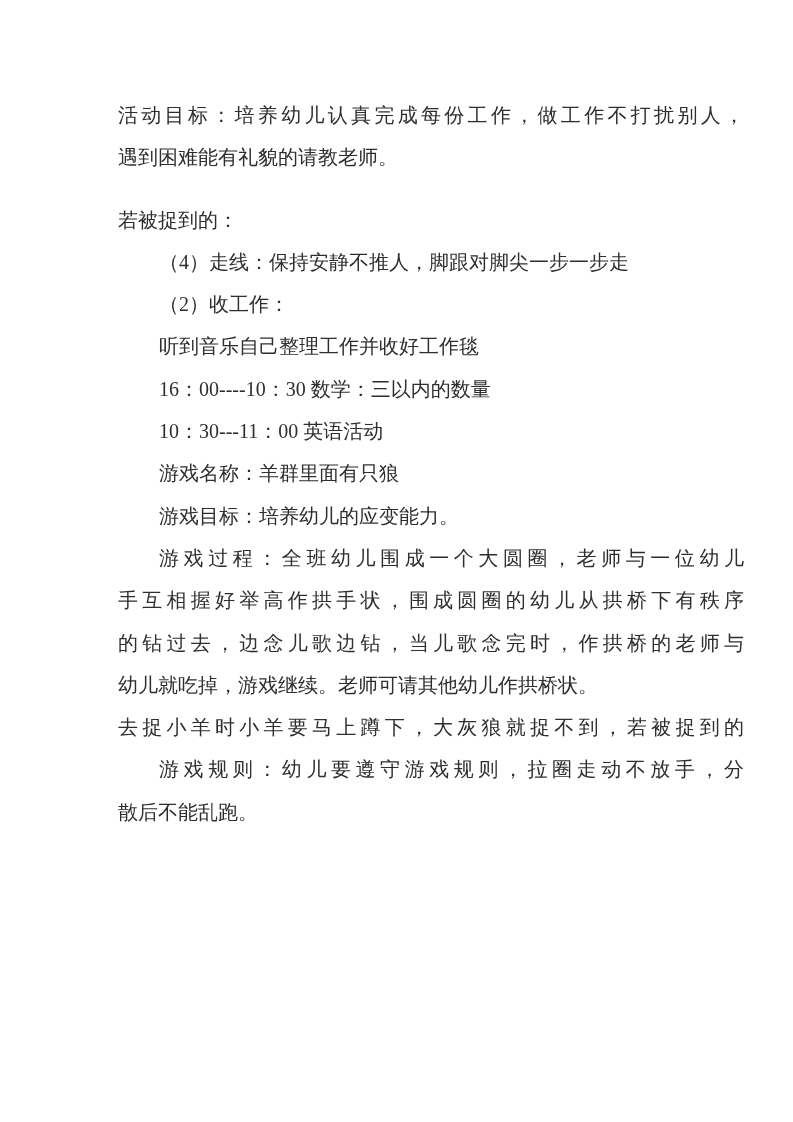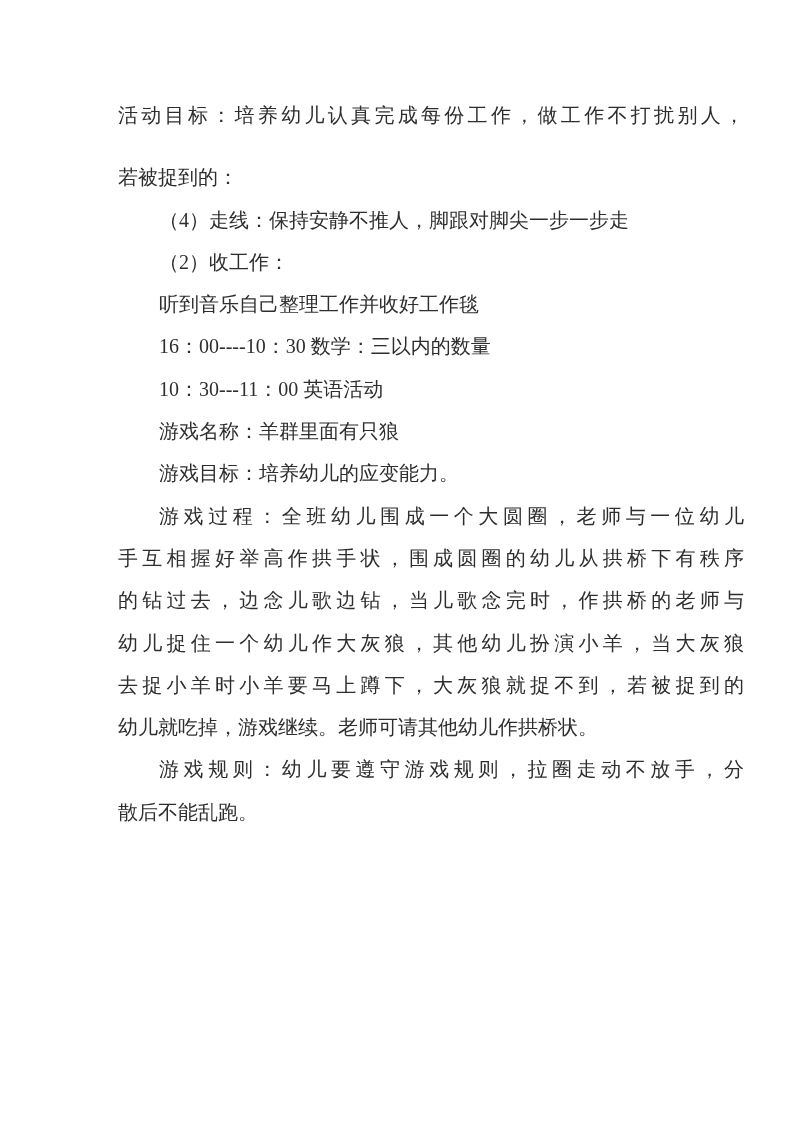--- a/index.html
+++ b/index.html
@@ -37,29 +37,29 @@
   }
   
   .gap-lg { margin-top: 20px; }
   .gap-md { margin-top: 15px; }
 </style>
 </head>
 <body>
 
 <div class="page">
   <div class="ln j">活动目标：培养幼儿认真完成每份工作，做工作不打扰别人，</div>
+  <div class="ln">遇到困难能有礼貌的请教老师。</div>
   <div class="ln gap-lg">若被捉到的：</div>
   <div class="ln ind">（4）走线：保持安静不推人，脚跟对脚尖一步一步走</div>
   <div class="ln ind">（2）收工作：</div>
   <div class="ln ind">听到音乐自己整理工作并收好工作毯</div>
   <div class="ln ind">16：00----10：30 数学：三以内的数量</div>
   <div class="ln ind">10：30---11：00 英语活动</div>
   <div class="ln ind">游戏名称：羊群里面有只狼</div>
   <div class="ln ind">游戏目标：培养幼儿的应变能力。</div>
   <div class="ln ind j">游戏过程：全班幼儿围成一个大圆圈，老师与一位幼儿</div>
   <div class="ln j">手互相握好举高作拱手状，围成圆圈的幼儿从拱桥下有秩序</div>
   <div class="ln j">的钻过去，边念儿歌边钻，当儿歌念完时，作拱桥的老师与</div>
-  <div class="ln j">幼儿捉住一个幼儿作大灰狼，其他幼儿扮演小羊，当大灰狼</div>
+  <div class="ln">幼儿就吃掉，游戏继续。老师可请其他幼儿作拱桥状。</div>
   <div class="ln j">去捉小羊时小羊要马上蹲下，大灰狼就捉不到，若被捉到的</div>
-  <div class="ln">幼儿就吃掉，游戏继续。老师可请其他幼儿作拱桥状。</div>
   <div class="ln ind j">游戏规则：幼儿要遵守游戏规则，拉圈走动不放手，分</div>
   <div class="ln">散后不能乱跑。</div>
 </div>
 
 </body></html>

